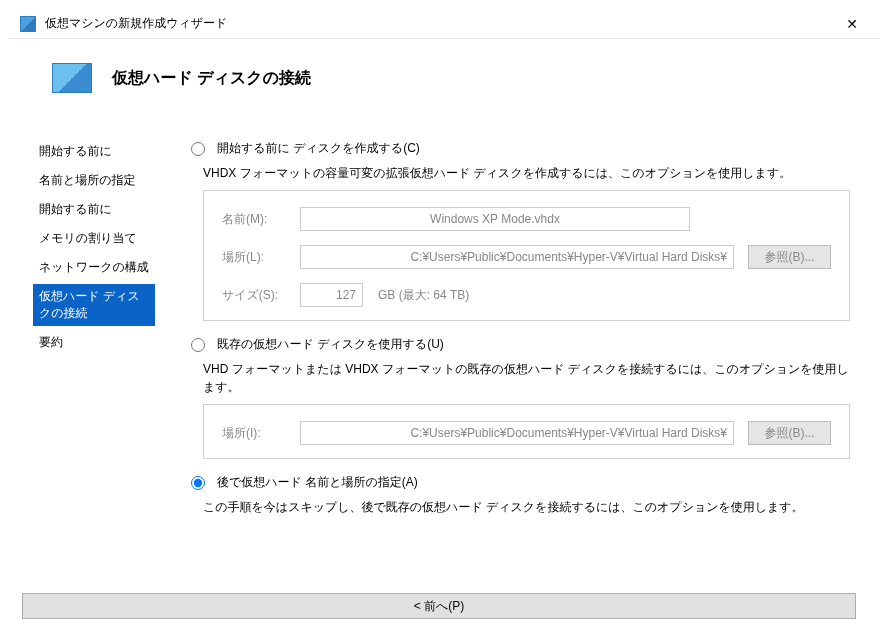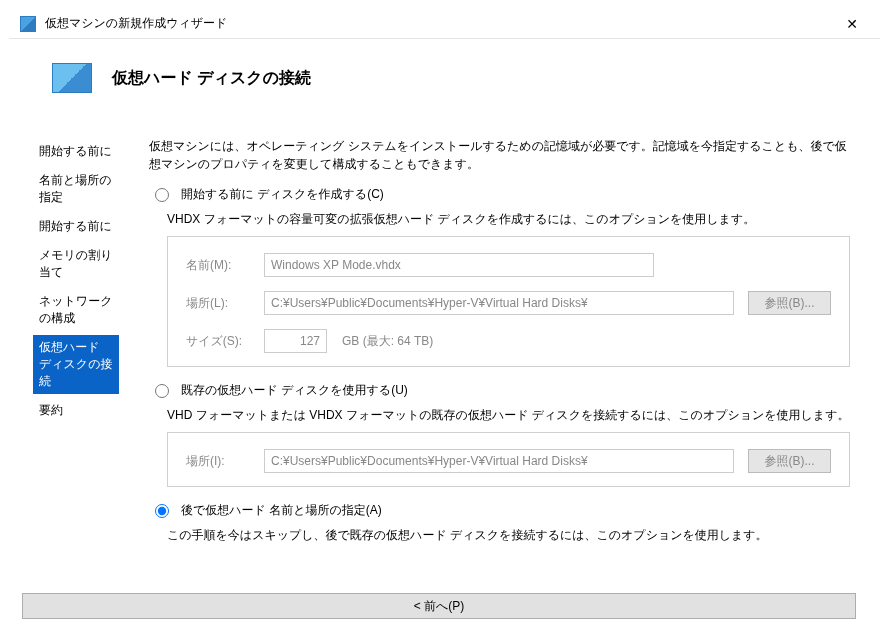--- a/index.html
+++ b/index.html
@@ -71,22 +71,22 @@
     .panel.disabled { color:#888; }
     .panel.disabled input.txt { color:#888; }
     .form-row { display: flex; align-items: center; margin-bottom: 8px; gap:8px; }
     .form-row:last-child { margin-bottom:0; }
     .form-row label { width: 64px; color: inherit; }
     input.txt {
       height: 24px; border:1px solid #bbb; padding: 2px 6px;
       font: inherit; background:#fff;
     }
     .panel.disabled input.txt { background:#fff; border-color:#ccc; }
-    .txt-name { width: 390px; }
-    .txt-loc { width: 470px; }
+    .txt-name { width: 390px; text-align: center; }
+    .txt-loc { width: 434px; text-align: right; }
     .txt-size { width: 63px; text-align:right; }
     .btn-browse {
       width: 83px; height: 24px; border:1px solid #bbb; background:#e5e5e5;
       color:#888; font: inherit; cursor: default;
     }
     .size-hint { margin-left: 4px; }
     .footer {
       display:flex; justify-content:flex-end; gap:12px;
       padding: 10px 24px 0 10px;
       border-top: none;
@@ -120,21 +120,20 @@
     <div class="step">開始する前に</div>
     <div class="step">名前と場所の指定</div>
     <div class="step">開始する前に</div>
     <div class="step">メモリの割り当て</div>
     <div class="step">ネットワークの構成</div>
     <div class="step active">仮想ハード ディスクの接続</div>
     <div class="step">要約</div>
   </div>
 
   <div class="main">
-    <p class="intro">仮想マシンには、オペレーティング システムをインストールするための記憶域が必要です。記憶域を今指定することも、後で仮想マシンのプロパティを変更して構成することもできます。</p>
 
     <div class="opt-group">
       <div class="opt-row">
         <input type="radio" name="vhdopt" style="">
         <span>開始する前に ディスクを作成する(C)</span>
       </div>
       <p class="opt-desc">VHDX フォーマットの容量可変の拡張仮想ハード ディスクを作成するには、このオプションを使用します。</p>
       <div class="panel disabled">
         <div class="form-row">
           <label>名前(M):</label>

